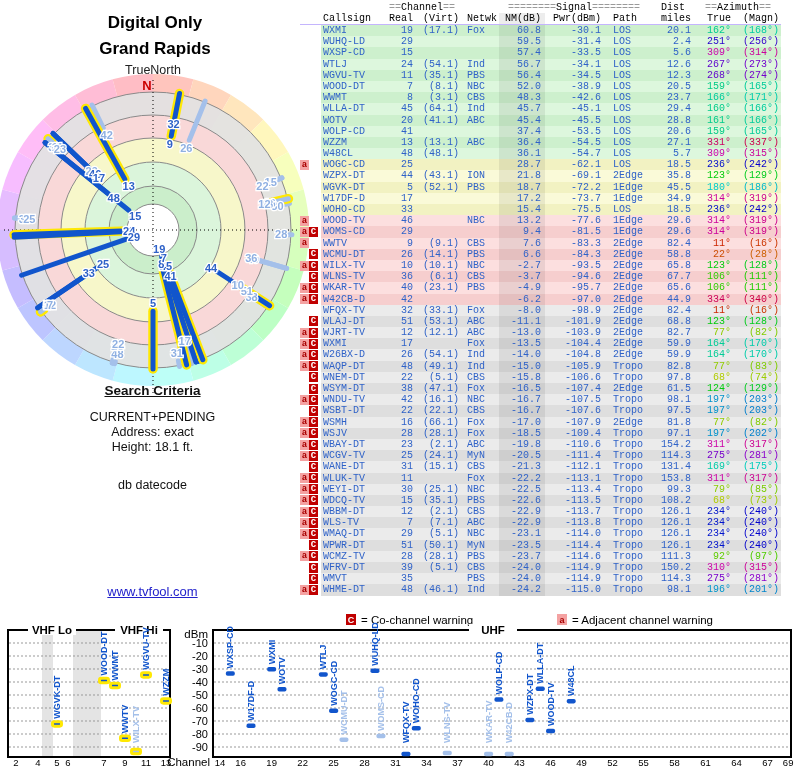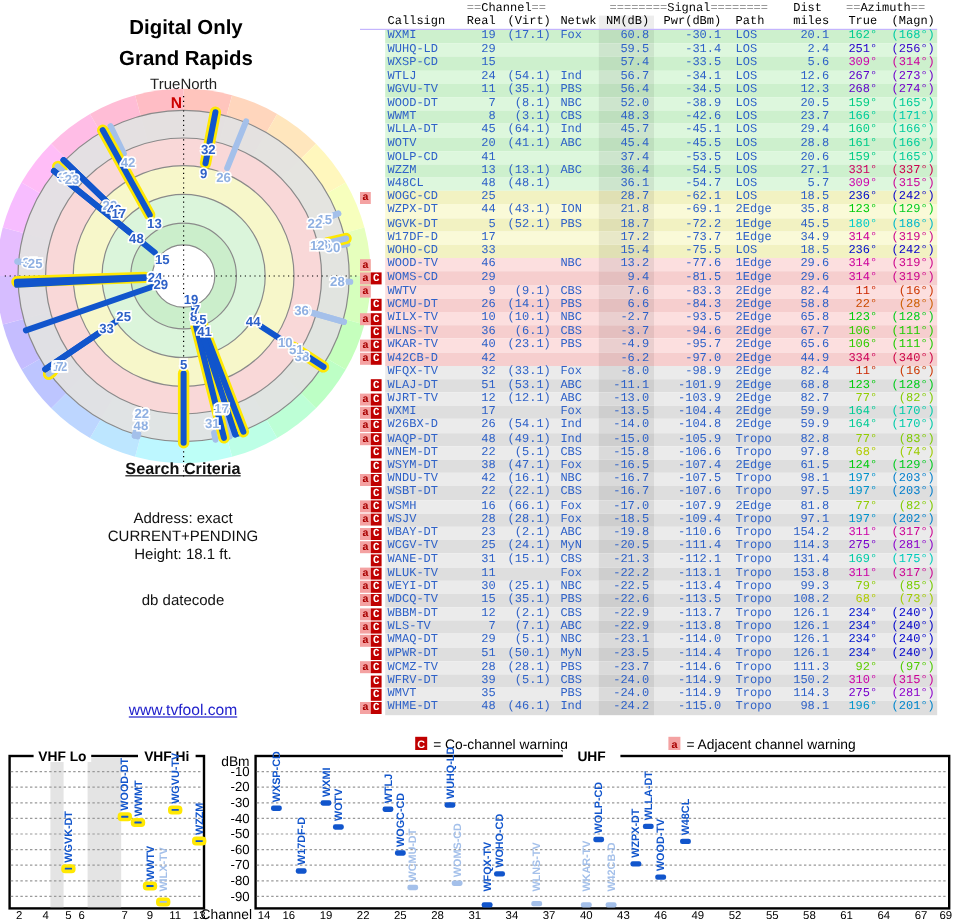--- a/index.html
+++ b/index.html
@@ -3,21 +3,21 @@
 <meta charset="utf-8">
 <style>
   html,body{margin:0;padding:0;background:#fff;width:800px;height:768px;overflow:hidden;
     font-family:"Liberation Sans",sans-serif;}
   #stage{position:relative;width:800px;height:768px;background:#fff;}
   
   #titles{position:absolute;left:0;top:10px;width:310px;text-align:center;font-weight:bold;
     font-size:17px;line-height:26px;color:#000;}
   #polar-wrap{position:absolute;left:0;top:58px;width:320px;height:352px;}
   #criteria{position:absolute;left:0;top:383px;width:305px;text-align:center;color:#111;}
-  #criteria .head{font-size:13.5px;font-weight:bold;text-decoration:underline;margin-bottom:27px;}
+  #criteria .head{font-size:13.5px;font-weight:bold;text-decoration:underline;margin-bottom:12px;}
   #criteria .ln{font-size:12.5px;line-height:15px;}
   #criteria .gap{height:23px;}
   #tvfool-link{position:absolute;left:0;top:584px;width:305px;text-align:center;font-size:13px;}
   #tvfool-link a{color:#2222cc;}
   
   #sigtable{position:absolute;left:300px;top:2px;font-family:Liberation Mono, monospace;
     font-size:10px;line-height:11.2px;white-space:pre;color:#000;}
   .trow{display:flex;height:11.2px;align-items:center;}
   .hrow{height:11px;}
   .hdr2{border-bottom:1px solid #c4b5fd;}
@@ -205,22 +205,22 @@
         <text x="129.2426033681887" y="177.24507239901965" text-anchor="middle" font-size="11" font-weight="bold" fill="#2f62c8" stroke="#fff" stroke-width="2.6" paint-order="stroke">24</text>
         <text x="135.21890040186452" y="161.6011494527797" text-anchor="middle" font-size="11" font-weight="bold" fill="#2f62c8" stroke="#fff" stroke-width="2.6" paint-order="stroke">15</text>
         <text x="133.94780070167377" y="182.5601983123117" text-anchor="middle" font-size="11" font-weight="bold" fill="#2f62c8" stroke="#fff" stroke-width="2.6" paint-order="stroke">29</text>
         <text x="159.18033988749895" y="195.02113032590307" text-anchor="middle" font-size="11" font-weight="bold" fill="#2f62c8" stroke="#fff" stroke-width="2.6" paint-order="stroke">19</text>
         <text x="153" y="16" text-anchor="middle" font-size="12.5" fill="#222">TrueNorth</text>
         <text x="147" y="32" text-anchor="middle" font-size="13" font-weight="bold" fill="#cc0000">N</text>
       </svg></div>
 
 <div id="criteria">
   <div class="head">Search Criteria</div>
+  <div class="ln">CURRENT+PENDING</div>
   <div class="ln">Address: exact</div>
-  <div class="ln">CURRENT+PENDING</div>
   <div class="ln">Height: 18.1 ft.</div>
   <div class="gap"></div>
   <div class="ln">db datecode</div>
 </div>
 <div id="tvfool-link">
   <a href="#">www.tvfool.com</a>
 </div>
 
 <div id="sigtable"><div class="trow hrow"><span class="mkpad"></span><span class="mkpad"></span><span class="mkgap"></span><span class="cs"></span><span class="g1"><span class="eq">==</span>Channel<span class="eq">==</span></span><span class="nw"></span><span class="g2"><span class="eq">========</span>Signal<span class="eq">========</span></span><span class="mi">Dist&nbsp;</span><span class="g3"><span class="eq">==</span>Azimuth<span class="eq">==</span></span></div><div class="trow hrow hdr2"><span class="mkpad"></span><span class="mkpad"></span><span class="mkgap"></span><span class="cs">Callsign</span><span class="re">Real</span><span class="vi">(Virt)</span><span class="nw">Netwk</span><span class="nm shade">NM(dB)</span><span class="pw">Pwr(dBm)</span><span class="pa">Path</span><span class="mi">miles</span><span class="az">True</span><span class="mg">(Magn)</span></div><div class="trow"><span class="mkpad"></span><span class="mkpad"></span><span class="mkgap"></span><span style="display:inline-flex" class="zg0"><span class="cs blu">WXMI</span><span class="re blu">19</span><span class="vi blu">(17.1)</span><span class="nw blu">Fox</span><span class="nm blu shade">60.8</span><span class="pw blu">-30.1</span><span class="pa blu">LOS</span><span class="mi blu">20.1</span><span class="az" style="color:hsl(162,100%,40%)">162°</span><span class="mg" style="color:hsl(168,100%,40%)">(168°)</span></span></div><div class="trow"><span class="mkpad"></span><span class="mkpad"></span><span class="mkgap"></span><span style="display:inline-flex" class="zg1"><span class="cs blu">WUHQ-LD</span><span class="re blu">29</span><span class="vi blu"></span><span class="nw blu"></span><span class="nm blu shade">59.5</span><span class="pw blu">-31.4</span><span class="pa blu">LOS</span><span class="mi blu">2.4</span><span class="az" style="color:hsl(251,100%,40%)">251°</span><span class="mg" style="color:hsl(256,100%,40%)">(256°)</span></span></div><div class="trow"><span class="mkpad"></span><span class="mkpad"></span><span class="mkgap"></span><span style="display:inline-flex" class="zg0"><span class="cs blu">WXSP-CD</span><span class="re blu">15</span><span class="vi blu"></span><span class="nw blu"></span><span class="nm blu shade">57.4</span><span class="pw blu">-33.5</span><span class="pa blu">LOS</span><span class="mi blu">5.6</span><span class="az" style="color:hsl(309,100%,40%)">309°</span><span class="mg" style="color:hsl(314,100%,40%)">(314°)</span></span></div><div class="trow"><span class="mkpad"></span><span class="mkpad"></span><span class="mkgap"></span><span style="display:inline-flex" class="zg1"><span class="cs blu">WTLJ</span><span class="re blu">24</span><span class="vi blu">(54.1)</span><span class="nw blu">Ind</span><span class="nm blu shade">56.7</span><span class="pw blu">-34.1</span><span class="pa blu">LOS</span><span class="mi blu">12.6</span><span class="az" style="color:hsl(267,100%,40%)">267°</span><span class="mg" style="color:hsl(273,100%,40%)">(273°)</span></span></div><div class="trow"><span class="mkpad"></span><span class="mkpad"></span><span class="mkgap"></span><span style="display:inline-flex" class="zg0"><span class="cs blu">WGVU-TV</span><span class="re blu">11</span><span class="vi blu">(35.1)</span><span class="nw blu">PBS</span><span class="nm blu shade">56.4</span><span class="pw blu">-34.5</span><span class="pa blu">LOS</span><span class="mi blu">12.3</span><span class="az" style="color:hsl(268,100%,40%)">268°</span><span class="mg" style="color:hsl(274,100%,40%)">(274°)</span></span></div><div class="trow"><span class="mkpad"></span><span class="mkpad"></span><span class="mkgap"></span><span style="display:inline-flex" class="zg1"><span class="cs blu">WOOD-DT</span><span class="re blu">7</span><span class="vi blu">(8.1)</span><span class="nw blu">NBC</span><span class="nm blu shade">52.0</span><span class="pw blu">-38.9</span><span class="pa blu">LOS</span><span class="mi blu">20.5</span><span class="az" style="color:hsl(159,100%,40%)">159°</span><span class="mg" style="color:hsl(165,100%,40%)">(165°)</span></span></div><div class="trow"><span class="mkpad"></span><span class="mkpad"></span><span class="mkgap"></span><span style="display:inline-flex" class="zg0"><span class="cs blu">WWMT</span><span class="re blu">8</span><span class="vi blu">(3.1)</span><span class="nw blu">CBS</span><span class="nm blu shade">48.3</span><span class="pw blu">-42.6</span><span class="pa blu">LOS</span><span class="mi blu">23.7</span><span class="az" style="color:hsl(166,100%,40%)">166°</span><span class="mg" style="color:hsl(171,100%,40%)">(171°)</span></span></div><div class="trow"><span class="mkpad"></span><span class="mkpad"></span><span class="mkgap"></span><span style="display:inline-flex" class="zg1"><span class="cs blu">WLLA-DT</span><span class="re blu">45</span><span class="vi blu">(64.1)</span><span class="nw blu">Ind</span><span class="nm blu shade">45.7</span><span class="pw blu">-45.1</span><span class="pa blu">LOS</span><span class="mi blu">29.4</span><span class="az" style="color:hsl(160,100%,40%)">160°</span><span class="mg" style="color:hsl(166,100%,40%)">(166°)</span></span></div><div class="trow"><span class="mkpad"></span><span class="mkpad"></span><span class="mkgap"></span><span style="display:inline-flex" class="zg0"><span class="cs blu">WOTV</span><span class="re blu">20</span><span class="vi blu">(41.1)</span><span class="nw blu">ABC</span><span class="nm blu shade">45.4</span><span class="pw blu">-45.5</span><span class="pa blu">LOS</span><span class="mi blu">28.8</span><span class="az" style="color:hsl(161,100%,40%)">161°</span><span class="mg" style="color:hsl(166,100%,40%)">(166°)</span></span></div><div class="trow"><span class="mkpad"></span><span class="mkpad"></span><span class="mkgap"></span><span style="display:inline-flex" class="zg1"><span class="cs blu">WOLP-CD</span><span class="re blu">41</span><span class="vi blu"></span><span class="nw blu"></span><span class="nm blu shade">37.4</span><span class="pw blu">-53.5</span><span class="pa blu">LOS</span><span class="mi blu">20.6</span><span class="az" style="color:hsl(159,100%,40%)">159°</span><span class="mg" style="color:hsl(165,100%,40%)">(165°)</span></span></div><div class="trow"><span class="mkpad"></span><span class="mkpad"></span><span class="mkgap"></span><span style="display:inline-flex" class="zg0"><span class="cs blu">WZZM</span><span class="re blu">13</span><span class="vi blu">(13.1)</span><span class="nw blu">ABC</span><span class="nm blu shade">36.4</span><span class="pw blu">-54.5</span><span class="pa blu">LOS</span><span class="mi blu">27.1</span><span class="az" style="color:hsl(331,100%,40%)">331°</span><span class="mg" style="color:hsl(337,100%,40%)">(337°)</span></span></div><div class="trow"><span class="mkpad"></span><span class="mkpad"></span><span class="mkgap"></span><span style="display:inline-flex" class="zg1"><span class="cs blu">W48CL</span><span class="re blu">48</span><span class="vi blu">(48.1)</span><span class="nw blu"></span><span class="nm blu shade">36.1</span><span class="pw blu">-54.7</span><span class="pa blu">LOS</span><span class="mi blu">5.7</span><span class="az" style="color:hsl(309,100%,40%)">309°</span><span class="mg" style="color:hsl(315,100%,40%)">(315°)</span></span></div><div class="trow"><span class="mk a">a</span><span class="mkpad"></span><span class="mkgap"></span><span style="display:inline-flex" class="zy0"><span class="cs blu">WOGC-CD</span><span class="re blu">25</span><span class="vi blu"></span><span class="nw blu"></span><span class="nm blu shade">28.7</span><span class="pw blu">-62.1</span><span class="pa blu">LOS</span><span class="mi blu">18.5</span><span class="az" style="color:hsl(236,100%,40%)">236°</span><span class="mg" style="color:hsl(242,100%,40%)">(242°)</span></span></div><div class="trow"><span class="mkpad"></span><span class="mkpad"></span><span class="mkgap"></span><span style="display:inline-flex" class="zy1"><span class="cs blu">WZPX-DT</span><span class="re blu">44</span><span class="vi blu">(43.1)</span><span class="nw blu">ION</span><span class="nm blu shade">21.8</span><span class="pw blu">-69.1</span><span class="pa blu">2Edge</span><span class="mi blu">35.8</span><span class="az" style="color:hsl(123,100%,40%)">123°</span><span class="mg" style="color:hsl(129,100%,40%)">(129°)</span></span></div><div class="trow"><span class="mkpad"></span><span class="mkpad"></span><span class="mkgap"></span><span style="display:inline-flex" class="zy0"><span class="cs blu">WGVK-DT</span><span class="re blu">5</span><span class="vi blu">(52.1)</span><span class="nw blu">PBS</span><span class="nm blu shade">18.7</span><span class="pw blu">-72.2</span><span class="pa blu">1Edge</span><span class="mi blu">45.5</span><span class="az" style="color:hsl(180,100%,40%)">180°</span><span class="mg" style="color:hsl(186,100%,40%)">(186°)</span></span></div><div class="trow"><span class="mkpad"></span><span class="mkpad"></span><span class="mkgap"></span><span style="display:inline-flex" class="zy1"><span class="cs blu">W17DF-D</span><span class="re blu">17</span><span class="vi blu"></span><span class="nw blu"></span><span class="nm blu shade">17.2</span><span class="pw blu">-73.7</span><span class="pa blu">1Edge</span><span class="mi blu">34.9</span><span class="az" style="color:hsl(314,100%,40%)">314°</span><span class="mg" style="color:hsl(319,100%,40%)">(319°)</span></span></div><div class="trow"><span class="mkpad"></span><span class="mkpad"></span><span class="mkgap"></span><span style="display:inline-flex" class="zy0"><span class="cs blu">WOHO-CD</span><span class="re blu">33</span><span class="vi blu"></span><span class="nw blu"></span><span class="nm blu shade">15.4</span><span class="pw blu">-75.5</span><span class="pa blu">LOS</span><span class="mi blu">18.5</span><span class="az" style="color:hsl(236,100%,40%)">236°</span><span class="mg" style="color:hsl(242,100%,40%)">(242°)</span></span></div><div class="trow"><span class="mk a">a</span><span class="mkpad"></span><span class="mkgap"></span><span style="display:inline-flex" class="zp1"><span class="cs blu">WOOD-TV</span><span class="re blu">46</span><span class="vi blu"></span><span class="nw blu">NBC</span><span class="nm blu shade">13.2</span><span class="pw blu">-77.6</span><span class="pa blu">1Edge</span><span class="mi blu">29.6</span><span class="az" style="color:hsl(314,100%,40%)">314°</span><span class="mg" style="color:hsl(319,100%,40%)">(319°)</span></span></div><div class="trow"><span class="mk a">a</span><span class="mk C">C</span><span class="mkgap"></span><span style="display:inline-flex" class="zp0"><span class="cs blu">WOMS-CD</span><span class="re blu">29</span><span class="vi blu"></span><span class="nw blu"></span><span class="nm blu shade">9.4</span><span class="pw blu">-81.5</span><span class="pa blu">1Edge</span><span class="mi blu">29.6</span><span class="az" style="color:hsl(314,100%,40%)">314°</span><span class="mg" style="color:hsl(319,100%,40%)">(319°)</span></span></div><div class="trow"><span class="mk a">a</span><span class="mkpad"></span><span class="mkgap"></span><span style="display:inline-flex" class="zp1"><span class="cs blu">WWTV</span><span class="re blu">9</span><span class="vi blu">(9.1)</span><span class="nw blu">CBS</span><span class="nm blu shade">7.6</span><span class="pw blu">-83.3</span><span class="pa blu">2Edge</span><span class="mi blu">82.4</span><span class="az" style="color:hsl(11,100%,40%)">11°</span><span class="mg" style="color:hsl(16,100%,40%)">(16°)</span></span></div><div class="trow"><span class="mkpad"></span><span class="mk C">C</span><span class="mkgap"></span><span style="display:inline-flex" class="zp0"><span class="cs blu">WCMU-DT</span><span class="re blu">26</span><span class="vi blu">(14.1)</span><span class="nw blu">PBS</span><span class="nm blu shade">6.6</span><span class="pw blu">-84.3</span><span class="pa blu">2Edge</span><span class="mi blu">58.8</span><span class="az" style="color:hsl(22,100%,40%)">22°</span><span class="mg" style="color:hsl(28,100%,40%)">(28°)</span></span></div><div class="trow"><span class="mk a">a</span><span class="mk C">C</span><span class="mkgap"></span><span style="display:inline-flex" class="zp1"><span class="cs blu">WILX-TV</span><span class="re blu">10</span><span class="vi blu">(10.1)</span><span class="nw blu">NBC</span><span class="nm blu shade">-2.7</span><span class="pw blu">-93.5</span><span class="pa blu">2Edge</span><span class="mi blu">65.8</span><span class="az" style="color:hsl(123,100%,40%)">123°</span><span class="mg" style="color:hsl(128,100%,40%)">(128°)</span></span></div><div class="trow"><span class="mkpad"></span><span class="mk C">C</span><span class="mkgap"></span><span style="display:inline-flex" class="zp0"><span class="cs blu">WLNS-TV</span><span class="re blu">36</span><span class="vi blu">(6.1)</span><span class="nw blu">CBS</span><span class="nm blu shade">-3.7</span><span class="pw blu">-94.6</span><span class="pa blu">2Edge</span><span class="mi blu">67.7</span><span class="az" style="color:hsl(106,100%,40%)">106°</span><span class="mg" style="color:hsl(111,100%,40%)">(111°)</span></span></div><div class="trow"><span class="mk a">a</span><span class="mk C">C</span><span class="mkgap"></span><span style="display:inline-flex" class="zp1"><span class="cs blu">WKAR-TV</span><span class="re blu">40</span><span class="vi blu">(23.1)</span><span class="nw blu">PBS</span><span class="nm blu shade">-4.9</span><span class="pw blu">-95.7</span><span class="pa blu">2Edge</span><span class="mi blu">65.6</span><span class="az" style="color:hsl(106,100%,40%)">106°</span><span class="mg" style="color:hsl(111,100%,40%)">(111°)</span></span></div><div class="trow"><span class="mk a">a</span><span class="mk C">C</span><span class="mkgap"></span><span style="display:inline-flex" class="zp0"><span class="cs blu">W42CB-D</span><span class="re blu">42</span><span class="vi blu"></span><span class="nw blu"></span><span class="nm blu shade">-6.2</span><span class="pw blu">-97.0</span><span class="pa blu">2Edge</span><span class="mi blu">44.9</span><span class="az" style="color:hsl(334,100%,40%)">334°</span><span class="mg" style="color:hsl(340,100%,40%)">(340°)</span></span></div><div class="trow"><span class="mkpad"></span><span class="mkpad"></span><span class="mkgap"></span><span style="display:inline-flex" class="zr1"><span class="cs blu">WFQX-TV</span><span class="re blu">32</span><span class="vi blu">(33.1)</span><span class="nw blu">Fox</span><span class="nm blu shade">-8.0</span><span class="pw blu">-98.9</span><span class="pa blu">2Edge</span><span class="mi blu">82.4</span><span class="az" style="color:hsl(11,100%,40%)">11°</span><span class="mg" style="color:hsl(16,100%,40%)">(16°)</span></span></div><div class="trow"><span class="mkpad"></span><span class="mk C">C</span><span class="mkgap"></span><span style="display:inline-flex" class="zr0"><span class="cs blu">WLAJ-DT</span><span class="re blu">51</span><span class="vi blu">(53.1)</span><span class="nw blu">ABC</span><span class="nm blu shade">-11.1</span><span class="pw blu">-101.9</span><span class="pa blu">2Edge</span><span class="mi blu">68.8</span><span class="az" style="color:hsl(123,100%,40%)">123°</span><span class="mg" style="color:hsl(128,100%,40%)">(128°)</span></span></div><div class="trow"><span class="mk a">a</span><span class="mk C">C</span><span class="mkgap"></span><span style="display:inline-flex" class="zr1"><span class="cs blu">WJRT-TV</span><span class="re blu">12</span><span class="vi blu">(12.1)</span><span class="nw blu">ABC</span><span class="nm blu shade">-13.0</span><span class="pw blu">-103.9</span><span class="pa blu">2Edge</span><span class="mi blu">82.7</span><span class="az" style="color:hsl(77,100%,40%)">77°</span><span class="mg" style="color:hsl(82,100%,40%)">(82°)</span></span></div><div class="trow"><span class="mk a">a</span><span class="mk C">C</span><span class="mkgap"></span><span style="display:inline-flex" class="zr0"><span class="cs blu">WXMI</span><span class="re blu">17</span><span class="vi blu"></span><span class="nw blu">Fox</span><span class="nm blu shade">-13.5</span><span class="pw blu">-104.4</span><span class="pa blu">2Edge</span><span class="mi blu">59.9</span><span class="az" style="color:hsl(164,100%,40%)">164°</span><span class="mg" style="color:hsl(170,100%,40%)">(170°)</span></span></div><div class="trow"><span class="mk a">a</span><span class="mk C">C</span><span class="mkgap"></span><span style="display:inline-flex" class="zr1"><span class="cs blu">W26BX-D</span><span class="re blu">26</span><span class="vi blu">(54.1)</span><span class="nw blu">Ind</span><span class="nm blu shade">-14.0</span><span class="pw blu">-104.8</span><span class="pa blu">2Edge</span><span class="mi blu">59.9</span><span class="az" style="color:hsl(164,100%,40%)">164°</span><span class="mg" style="color:hsl(170,100%,40%)">(170°)</span></span></div><div class="trow"><span class="mk a">a</span><span class="mk C">C</span><span class="mkgap"></span><span style="display:inline-flex" class="zr0"><span class="cs blu">WAQP-DT</span><span class="re blu">48</span><span class="vi blu">(49.1)</span><span class="nw blu">Ind</span><span class="nm blu shade">-15.0</span><span class="pw blu">-105.9</span><span class="pa blu">Tropo</span><span class="mi blu">82.8</span><span class="az" style="color:hsl(77,100%,40%)">77°</span><span class="mg" style="color:hsl(83,100%,40%)">(83°)</span></span></div><div class="trow"><span class="mkpad"></span><span class="mk C">C</span><span class="mkgap"></span><span style="display:inline-flex" class="zr1"><span class="cs blu">WNEM-DT</span><span class="re blu">22</span><span class="vi blu">(5.1)</span><span class="nw blu">CBS</span><span class="nm blu shade">-15.8</span><span class="pw blu">-106.6</span><span class="pa blu">Tropo</span><span class="mi blu">97.8</span><span class="az" style="color:hsl(68,100%,40%)">68°</span><span class="mg" style="color:hsl(74,100%,40%)">(74°)</span></span></div><div class="trow"><span class="mkpad"></span><span class="mk C">C</span><span class="mkgap"></span><span style="display:inline-flex" class="zr0"><span class="cs blu">WSYM-DT</span><span class="re blu">38</span><span class="vi blu">(47.1)</span><span class="nw blu">Fox</span><span class="nm blu shade">-16.5</span><span class="pw blu">-107.4</span><span class="pa blu">2Edge</span><span class="mi blu">61.5</span><span class="az" style="color:hsl(124,100%,40%)">124°</span><span class="mg" style="color:hsl(129,100%,40%)">(129°)</span></span></div><div class="trow"><span class="mk a">a</span><span class="mk C">C</span><span class="mkgap"></span><span style="display:inline-flex" class="zr1"><span class="cs blu">WNDU-TV</span><span class="re blu">42</span><span class="vi blu">(16.1)</span><span class="nw blu">NBC</span><span class="nm blu shade">-16.7</span><span class="pw blu">-107.5</span><span class="pa blu">Tropo</span><span class="mi blu">98.1</span><span class="az" style="color:hsl(197,100%,40%)">197°</span><span class="mg" style="color:hsl(203,100%,40%)">(203°)</span></span></div><div class="trow"><span class="mkpad"></span><span class="mk C">C</span><span class="mkgap"></span><span style="display:inline-flex" class="zr0"><span class="cs blu">WSBT-DT</span><span class="re blu">22</span><span class="vi blu">(22.1)</span><span class="nw blu">CBS</span><span class="nm blu shade">-16.7</span><span class="pw blu">-107.6</span><span class="pa blu">Tropo</span><span class="mi blu">97.5</span><span class="az" style="color:hsl(197,100%,40%)">197°</span><span class="mg" style="color:hsl(203,100%,40%)">(203°)</span></span></div><div class="trow"><span class="mk a">a</span><span class="mk C">C</span><span class="mkgap"></span><span style="display:inline-flex" class="zr1"><span class="cs blu">WSMH</span><span class="re blu">16</span><span class="vi blu">(66.1)</span><span class="nw blu">Fox</span><span class="nm blu shade">-17.0</span><span class="pw blu">-107.9</span><span class="pa blu">2Edge</span><span class="mi blu">81.8</span><span class="az" style="color:hsl(77,100%,40%)">77°</span><span class="mg" style="color:hsl(82,100%,40%)">(82°)</span></span></div><div class="trow"><span class="mk a">a</span><span class="mk C">C</span><span class="mkgap"></span><span style="display:inline-flex" class="zr0"><span class="cs blu">WSJV</span><span class="re blu">28</span><span class="vi blu">(28.1)</span><span class="nw blu">Fox</span><span class="nm blu shade">-18.5</span><span class="pw blu">-109.4</span><span class="pa blu">Tropo</span><span class="mi blu">97.1</span><span class="az" style="color:hsl(197,100%,40%)">197°</span><span class="mg" style="color:hsl(202,100%,40%)">(202°)</span></span></div><div class="trow"><span class="mk a">a</span><span class="mk C">C</span><span class="mkgap"></span><span style="display:inline-flex" class="zr1"><span class="cs blu">WBAY-DT</span><span class="re blu">23</span><span class="vi blu">(2.1)</span><span class="nw blu">ABC</span><span class="nm blu shade">-19.8</span><span class="pw blu">-110.6</span><span class="pa blu">Tropo</span><span class="mi blu">154.2</span><span class="az" style="color:hsl(311,100%,40%)">311°</span><span class="mg" style="color:hsl(317,100%,40%)">(317°)</span></span></div><div class="trow"><span class="mk a">a</span><span class="mk C">C</span><span class="mkgap"></span><span style="display:inline-flex" class="zr0"><span class="cs blu">WCGV-TV</span><span class="re blu">25</span><span class="vi blu">(24.1)</span><span class="nw blu">MyN</span><span class="nm blu shade">-20.5</span><span class="pw blu">-111.4</span><span class="pa blu">Tropo</span><span class="mi blu">114.3</span><span class="az" style="color:hsl(275,100%,40%)">275°</span><span class="mg" style="color:hsl(281,100%,40%)">(281°)</span></span></div><div class="trow"><span class="mkpad"></span><span class="mk C">C</span><span class="mkgap"></span><span style="display:inline-flex" class="zr1"><span class="cs blu">WANE-DT</span><span class="re blu">31</span><span class="vi blu">(15.1)</span><span class="nw blu">CBS</span><span class="nm blu shade">-21.3</span><span class="pw blu">-112.1</span><span class="pa blu">Tropo</span><span class="mi blu">131.4</span><span class="az" style="color:hsl(169,100%,40%)">169°</span><span class="mg" style="color:hsl(175,100%,40%)">(175°)</span></span></div><div class="trow"><span class="mk a">a</span><span class="mk C">C</span><span class="mkgap"></span><span style="display:inline-flex" class="zr0"><span class="cs blu">WLUK-TV</span><span class="re blu">11</span><span class="vi blu"></span><span class="nw blu">Fox</span><span class="nm blu shade">-22.2</span><span class="pw blu">-113.1</span><span class="pa blu">Tropo</span><span class="mi blu">153.8</span><span class="az" style="color:hsl(311,100%,40%)">311°</span><span class="mg" style="color:hsl(317,100%,40%)">(317°)</span></span></div><div class="trow"><span class="mk a">a</span><span class="mk C">C</span><span class="mkgap"></span><span style="display:inline-flex" class="zr1"><span class="cs blu">WEYI-DT</span><span class="re blu">30</span><span class="vi blu">(25.1)</span><span class="nw blu">NBC</span><span class="nm blu shade">-22.5</span><span class="pw blu">-113.4</span><span class="pa blu">Tropo</span><span class="mi blu">99.3</span><span class="az" style="color:hsl(79,100%,40%)">79°</span><span class="mg" style="color:hsl(85,100%,40%)">(85°)</span></span></div><div class="trow"><span class="mk a">a</span><span class="mk C">C</span><span class="mkgap"></span><span style="display:inline-flex" class="zr0"><span class="cs blu">WDCQ-TV</span><span class="re blu">15</span><span class="vi blu">(35.1)</span><span class="nw blu">PBS</span><span class="nm blu shade">-22.6</span><span class="pw blu">-113.5</span><span class="pa blu">Tropo</span><span class="mi blu">108.2</span><span class="az" style="color:hsl(68,100%,40%)">68°</span><span class="mg" style="color:hsl(73,100%,40%)">(73°)</span></span></div><div class="trow"><span class="mk a">a</span><span class="mk C">C</span><span class="mkgap"></span><span style="display:inline-flex" class="zr1"><span class="cs blu">WBBM-DT</span><span class="re blu">12</span><span class="vi blu">(2.1)</span><span class="nw blu">CBS</span><span class="nm blu shade">-22.9</span><span class="pw blu">-113.7</span><span class="pa blu">Tropo</span><span class="mi blu">126.1</span><span class="az" style="color:hsl(234,100%,40%)">234°</span><span class="mg" style="color:hsl(240,100%,40%)">(240°)</span></span></div><div class="trow"><span class="mk a">a</span><span class="mk C">C</span><span class="mkgap"></span><span style="display:inline-flex" class="zr0"><span class="cs blu">WLS-TV</span><span class="re blu">7</span><span class="vi blu">(7.1)</span><span class="nw blu">ABC</span><span class="nm blu shade">-22.9</span><span class="pw blu">-113.8</span><span class="pa blu">Tropo</span><span class="mi blu">126.1</span><span class="az" style="color:hsl(234,100%,40%)">234°</span><span class="mg" style="color:hsl(240,100%,40%)">(240°)</span></span></div><div class="trow"><span class="mk a">a</span><span class="mk C">C</span><span class="mkgap"></span><span style="display:inline-flex" class="zr1"><span class="cs blu">WMAQ-DT</span><span class="re blu">29</span><span class="vi blu">(5.1)</span><span class="nw blu">NBC</span><span class="nm blu shade">-23.1</span><span class="pw blu">-114.0</span><span class="pa blu">Tropo</span><span class="mi blu">126.1</span><span class="az" style="color:hsl(234,100%,40%)">234°</span><span class="mg" style="color:hsl(240,100%,40%)">(240°)</span></span></div><div class="trow"><span class="mkpad"></span><span class="mk C">C</span><span class="mkgap"></span><span style="display:inline-flex" class="zr0"><span class="cs blu">WPWR-DT</span><span class="re blu">51</span><span class="vi blu">(50.1)</span><span class="nw blu">MyN</span><span class="nm blu shade">-23.5</span><span class="pw blu">-114.4</span><span class="pa blu">Tropo</span><span class="mi blu">126.1</span><span class="az" style="color:hsl(234,100%,40%)">234°</span><span class="mg" style="color:hsl(240,100%,40%)">(240°)</span></span></div><div class="trow"><span class="mk a">a</span><span class="mk C">C</span><span class="mkgap"></span><span style="display:inline-flex" class="zr1"><span class="cs blu">WCMZ-TV</span><span class="re blu">28</span><span class="vi blu">(28.1)</span><span class="nw blu">PBS</span><span class="nm blu shade">-23.7</span><span class="pw blu">-114.6</span><span class="pa blu">Tropo</span><span class="mi blu">111.3</span><span class="az" style="color:hsl(92,100%,40%)">92°</span><span class="mg" style="color:hsl(97,100%,40%)">(97°)</span></span></div><div class="trow"><span class="mkpad"></span><span class="mk C">C</span><span class="mkgap"></span><span style="display:inline-flex" class="zr0"><span class="cs blu">WFRV-DT</span><span class="re blu">39</span><span class="vi blu">(5.1)</span><span class="nw blu">CBS</span><span class="nm blu shade">-24.0</span><span class="pw blu">-114.9</span><span class="pa blu">Tropo</span><span class="mi blu">150.2</span><span class="az" style="color:hsl(310,100%,40%)">310°</span><span class="mg" style="color:hsl(315,100%,40%)">(315°)</span></span></div><div class="trow"><span class="mkpad"></span><span class="mk C">C</span><span class="mkgap"></span><span style="display:inline-flex" class="zr1"><span class="cs blu">WMVT</span><span class="re blu">35</span><span class="vi blu"></span><span class="nw blu">PBS</span><span class="nm blu shade">-24.0</span><span class="pw blu">-114.9</span><span class="pa blu">Tropo</span><span class="mi blu">114.3</span><span class="az" style="color:hsl(275,100%,40%)">275°</span><span class="mg" style="color:hsl(281,100%,40%)">(281°)</span></span></div><div class="trow"><span class="mk a">a</span><span class="mk C">C</span><span class="mkgap"></span><span style="display:inline-flex" class="zr0"><span class="cs blu">WHME-DT</span><span class="re blu">48</span><span class="vi blu">(46.1)</span><span class="nw blu">Ind</span><span class="nm blu shade">-24.2</span><span class="pw blu">-115.0</span><span class="pa blu">Tropo</span><span class="mi blu">98.1</span><span class="az" style="color:hsl(196,100%,40%)">196°</span><span class="mg" style="color:hsl(201,100%,40%)">(201°)</span></span></div></div>
 

